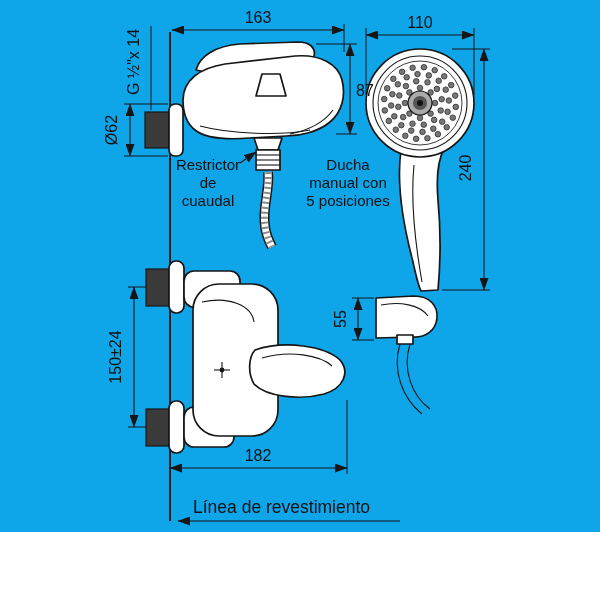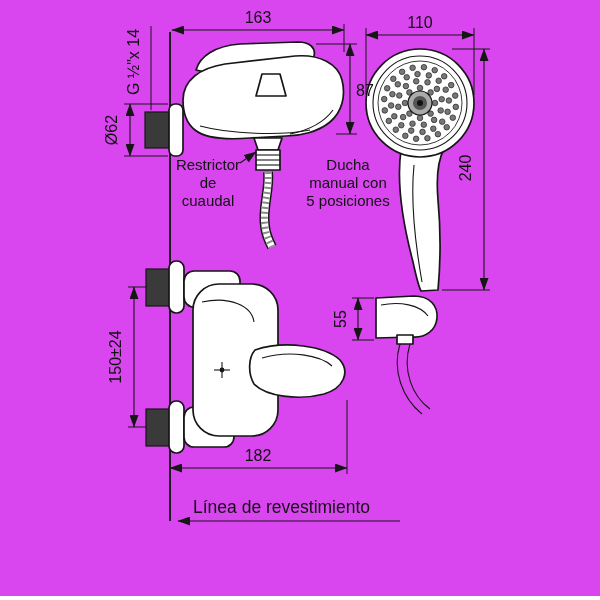--- a/index.html
+++ b/index.html
@@ -1,16 +1,16 @@
 <!DOCTYPE html>
 <html><head>
 <meta charset="utf-8">
 <style>
   html,body{margin:0;padding:0;background:#ffffff;}
-  .stage{position:relative;width:600px;height:596px;background:#d946ef;overflow:hidden;
+  .stage{position:relative;width:600px;height:532px;background:#0ea5e9;overflow:hidden;
          font-family:"Liberation Sans",sans-serif;text-align:center;}
   svg{position:absolute;left:0;top:0;}
   .outline{fill:#ffffff;stroke:#161616;stroke-width:1.7;stroke-linejoin:round;}
   .detail{fill:none;stroke:#161616;stroke-width:1.1;}
   .thin{fill:none;stroke:#3c3c3c;stroke-width:1;}
   .dark{fill:#3a3a3a;stroke:#161616;stroke-width:1.2;}
   .dim{stroke:#161616;stroke-width:1.1;fill:none;}
   .ext{stroke:#161616;stroke-width:1;fill:none;}
   .wall{stroke:#161616;stroke-width:1.9;fill:none;}
   .dimtext{font-size:16px;fill:#111;}

